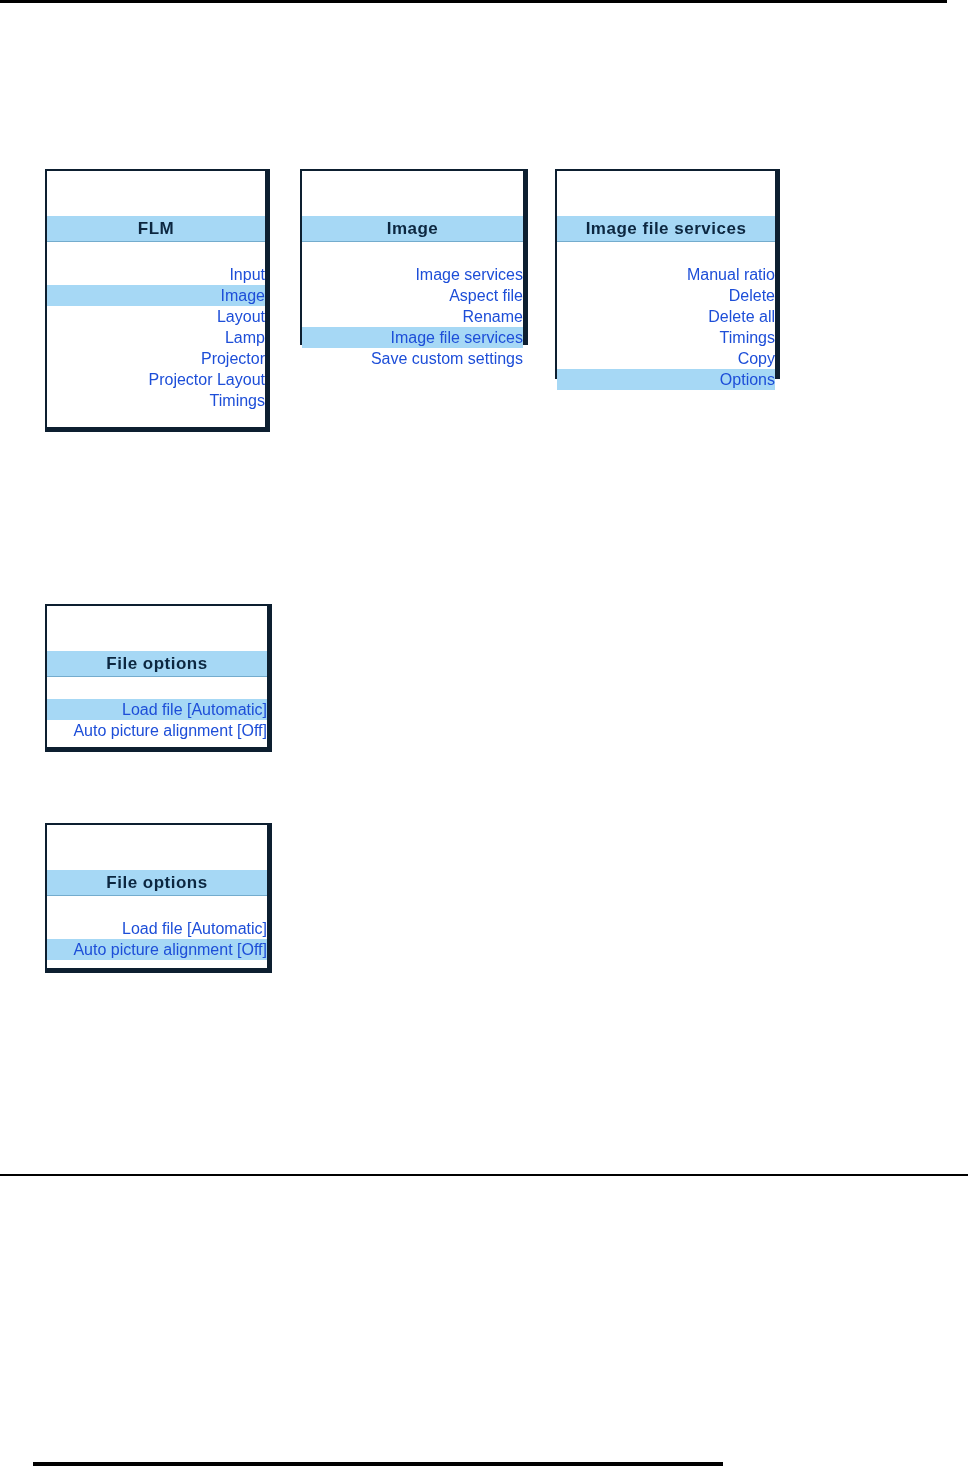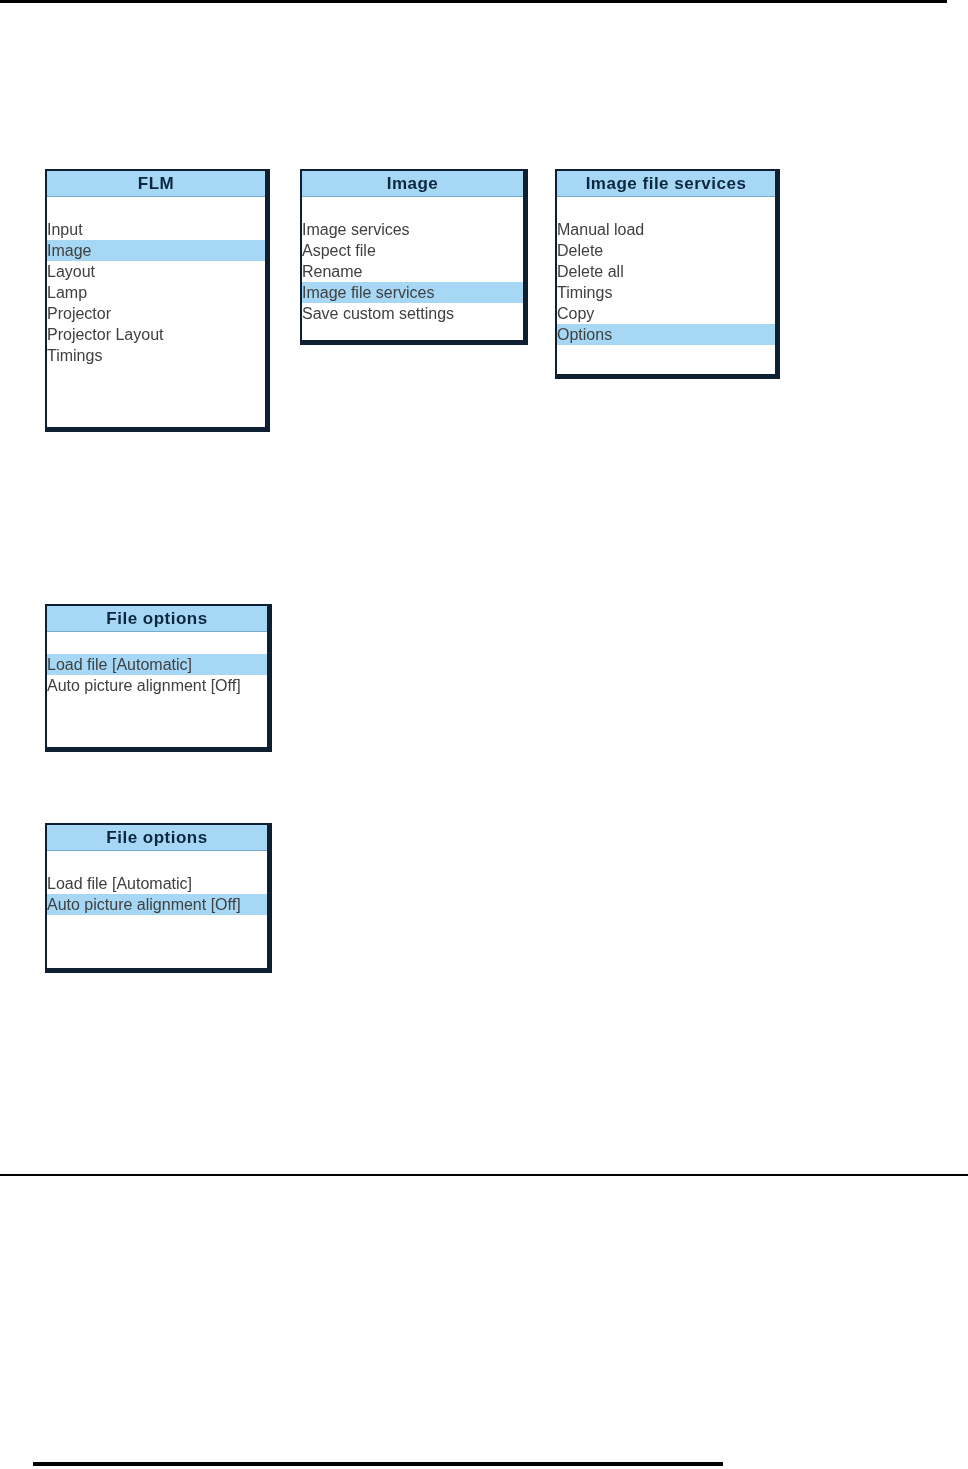--- a/index.html
+++ b/index.html
@@ -34,28 +34,29 @@
   .menu-title {
     height: 25px;
     line-height: 25px;
     text-align: center;
     font-weight: bold;
     font-size: 17px;
     letter-spacing: 0.5px;
     color: #0c2740;
     background: #a6d8f5;
     border-bottom: 1px solid #74accd;
+    margin-top: 45px;
   }
   .menu-spacer { height: 22px; }
   .menu-row {
     height: 21px;
     line-height: 21px;
-    text-align: left;
+    text-align: right;
     font-size: 16px;
-    color: #404040;
+    color: #1d4ed8;
     white-space: nowrap;
   }
   .menu-row.hl { background: #a6d8f5; }
 
   #menu-flm          { left: 45px;  top: 169px; width: 225px; height: 263px; }
   #menu-image        { left: 300px; top: 169px; width: 228px; height: 176px; }
   #menu-ifs          { left: 555px; top: 169px; width: 225px; height: 210px; }
   #menu-fileopts-1   { left: 45px;  top: 604px; width: 227px; height: 148px; }
   #menu-fileopts-2   { left: 45px;  top: 823px; width: 227px; height: 150px; }
 </style>
@@ -84,21 +85,21 @@
     <div class="menu-row">Image services</div>
     <div class="menu-row">Aspect file</div>
     <div class="menu-row">Rename</div>
     <div class="menu-row hl">Image file services</div>
     <div class="menu-row">Save custom settings</div>
   </div>
 
   <div class="menu-box" id="menu-ifs">
     <div class="menu-title">Image file services</div>
     <div class="menu-spacer"></div>
-    <div class="menu-row">Manual load</div>
+    <div class="menu-row">Manual ratio</div>
     <div class="menu-row">Delete</div>
     <div class="menu-row">Delete all</div>
     <div class="menu-row">Timings</div>
     <div class="menu-row">Copy</div>
     <div class="menu-row hl">Options</div>
   </div>
 
   <div class="menu-box" id="menu-fileopts-1">
     <div class="menu-title">File options</div>
     <div class="menu-spacer"></div>

